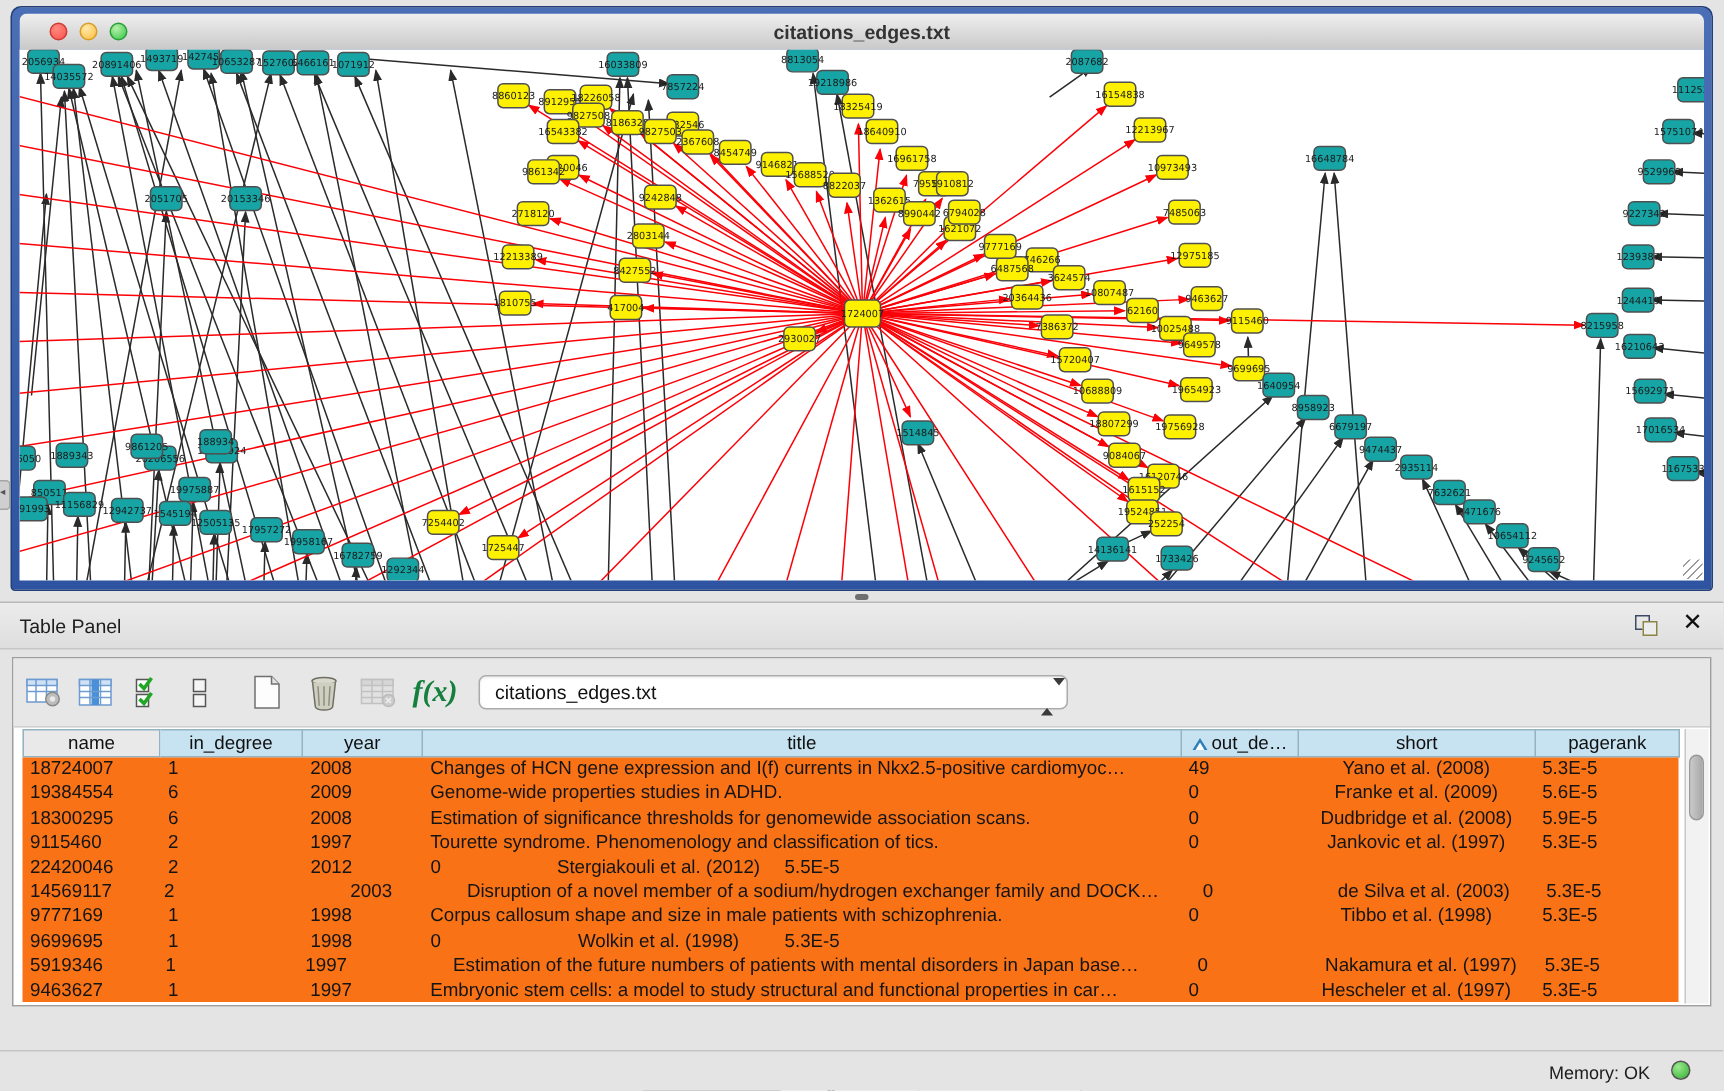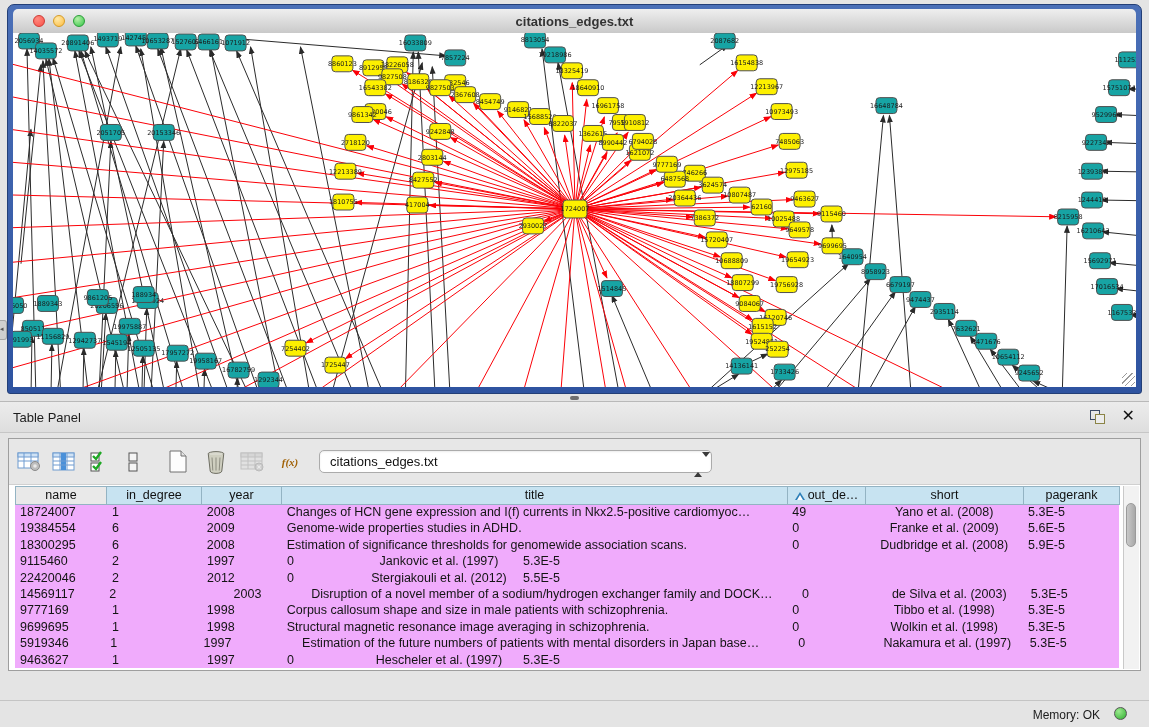--- a/index.html
+++ b/index.html
@@ -59,41 +59,41 @@
     position:absolute;left:8px;top:438px;width:1133px;height:233px;
     background:#ffffff;border:1px solid #9e9e9e;box-sizing:border-box;
   }
   .tp-toolbar{
     position:absolute;left:0;top:0;right:0;height:46px;background:#e7e7e7;
     display:flex;align-items:center;border-bottom:1px solid #d0d0d0;box-sizing:border-box;
   }
   .tbtn{width:30px;height:30px;margin-left:5px;display:flex;align-items:center;justify-content:center;position:relative;cursor:pointer;}
   .tbtn svg{display:block;}
   .tbtn.disabled{opacity:.5;filter:grayscale(1);cursor:default;}
-  .fx{font-family:"Liberation Serif","DejaVu Serif",serif;font-style:italic;font-weight:bold;font-size:11px;color:#a16207;}
+  .fx{font-family:"Liberation Serif","DejaVu Serif",serif;font-style:italic;font-weight:bold;font-size:20px;color:#15803d;}
   .combo{
     width:393px;height:23px;margin-left:14px;background:#ffffff;
     border:1px solid #ababab;border-radius:5px;position:relative;
     font-size:13px;color:#111;line-height:22px;padding-left:10px;box-sizing:border-box;cursor:pointer;
     box-shadow:inset 0 1px 2px rgba(0,0,0,.08);
   }
   .combo .arrows{position:absolute;right:8px;top:3px;width:9px;height:16px;}
   .combo .arrows .up{width:0;height:0;border-left:4px solid transparent;border-right:4px solid transparent;border-bottom:5px solid #3a3a3a;margin-bottom:3px;}
   .combo .arrows .dn{width:0;height:0;border-left:4px solid transparent;border-right:4px solid transparent;border-top:5px solid #3a3a3a;}
   
   .thead{position:absolute;left:6px;top:47px;height:19px;display:flex;}
   .th{
     background:#c7e3f1;border:1px solid #93b3c3;border-left:none;
     font-size:12.5px;color:#101010;text-align:center;line-height:17px;
     box-sizing:border-box;white-space:nowrap;overflow:hidden;cursor:pointer;
   }
   .th:first-child{border-left:1px solid #93b3c3;background:#e9e9e9;}
   .sort-tri{display:inline-block;width:0;height:0;border-left:5px solid transparent;border-right:5px solid transparent;border-bottom:8px solid #2c7fb8;position:relative;margin-right:3px;top:1px;}
   .sort-tri::after{content:"";position:absolute;left:-3px;top:3px;width:0;height:0;border-left:3px solid transparent;border-right:3px solid transparent;border-bottom:5px solid #ffffff;}
-  .tbody{position:absolute;left:6px;top:66px;right:21px;bottom:2px;overflow:hidden;background:#f0abfc;}
+  .tbody{position:absolute;left:6px;top:66px;right:21px;bottom:2px;overflow:hidden;background:#f97316;}
   .trow{display:flex;height:16.4px;font-size:12.5px;color:#141414;cursor:default;}
   .td{padding-left:5px;white-space:nowrap;overflow:hidden;box-sizing:border-box;}
   .td.center{text-align:center;padding-left:0;}
   
   .vsb{position:absolute;right:1px;top:47px;width:15px;bottom:1px;background:#f2f2f2;border-left:1px solid #c9c9c9;}
   .vsb .thumb{position:absolute;left:2px;top:17px;width:10px;height:44px;border-radius:6px;background:linear-gradient(90deg,#c9c9c9,#a8a8a8);border:1px solid #9a9a9a;box-sizing:border-box;}
   
   .tab-row{position:absolute;left:0;top:675px;width:100%;height:21px;display:flex;justify-content:center;margin-top:36px;}
   .tab-group{display:flex;height:20px;border:1px solid #8f8f8f;border-radius:5px;overflow:hidden;background:#fff;box-shadow:0 1px 1px rgba(255,255,255,.8);}
   .tab{font-size:12.5px;padding:0 14px;line-height:19px;color:#111;background:linear-gradient(180deg,#ffffff,#f0f0f0);border-right:1px solid #b5b5b5;cursor:pointer;}
@@ -891,20 +891,21 @@
         <div class="td" style="width: 80px;">2008</div>
         <div class="td" style="width: 506px;">Estimation of significance thresholds for genomewide association scans.</div>
         <div class="td" style="width: 78px;">0</div>
         <div class="td center" style="width: 158px;">Dudbridge et al. (2008)</div>
         <div class="td" style="width: 96px;">5.9E-5</div>
       </div>
       <div class="trow">
         <div class="td" style="width: 92px;">9115460</div>
         <div class="td" style="width: 95px;">2</div>
         <div class="td" style="width: 80px;">1997</div>
+        <div class="td" style="width: 506px;">Tourette syndrome. Phenomenology and classification of tics.</div>
         <div class="td" style="width: 78px;">0</div>
         <div class="td center" style="width: 158px;">Jankovic et al. (1997)</div>
         <div class="td" style="width: 96px;">5.3E-5</div>
       </div>
       <div class="trow">
         <div class="td" style="width: 92px;">22420046</div>
         <div class="td" style="width: 95px;">2</div>
         <div class="td" style="width: 80px;">2012</div>
         <div class="td" style="width: 78px;">0</div>
         <div class="td center" style="width: 158px;">Stergiakouli et al. (2012)</div>
@@ -925,38 +926,38 @@
         <div class="td" style="width: 80px;">1998</div>
         <div class="td" style="width: 506px;">Corpus callosum shape and size in male patients with schizophrenia.</div>
         <div class="td" style="width: 78px;">0</div>
         <div class="td center" style="width: 158px;">Tibbo et al. (1998)</div>
         <div class="td" style="width: 96px;">5.3E-5</div>
       </div>
       <div class="trow">
         <div class="td" style="width: 92px;">9699695</div>
         <div class="td" style="width: 95px;">1</div>
         <div class="td" style="width: 80px;">1998</div>
-        <div class="td" style="width: 506px;">Structural magnetic resonance image averaging in schizophrenia.</div>
         <div class="td" style="width: 78px;">0</div>
         <div class="td center" style="width: 158px;">Wolkin et al. (1998)</div>
         <div class="td" style="width: 96px;">5.3E-5</div>
       </div>
       <div class="trow">
         <div class="td" style="width: 92px;">5919346</div>
         <div class="td" style="width: 95px;">1</div>
         <div class="td" style="width: 80px;">1997</div>
         <div class="td" style="width: 506px; margin-left: 20px;">Estimation of the future numbers of patients with mental disorders in Japan base…</div>
         <div class="td" style="width: 78px;">0</div>
         <div class="td center" style="width: 158px;">Nakamura et al. (1997)</div>
         <div class="td" style="width: 96px;">5.3E-5</div>
       </div>
       <div class="trow">
         <div class="td" style="width: 92px;">9463627</div>
         <div class="td" style="width: 95px;">1</div>
         <div class="td" style="width: 80px;">1997</div>
+        <div class="td" style="width: 506px;">Embryonic stem cells: a model to study structural and functional properties in car…</div>
         <div class="td" style="width: 78px;">0</div>
         <div class="td center" style="width: 158px;">Hescheler et al. (1997)</div>
         <div class="td" style="width: 96px;">5.3E-5</div>
       </div>
     </div>
 
   <div class="vsb">
     <div class="thumb"></div>
   </div>
 </div>

